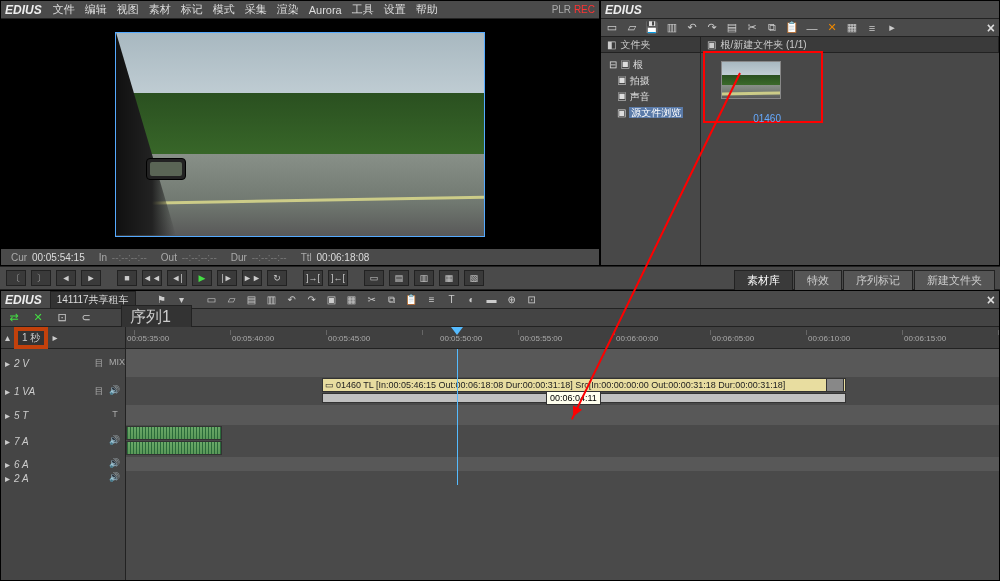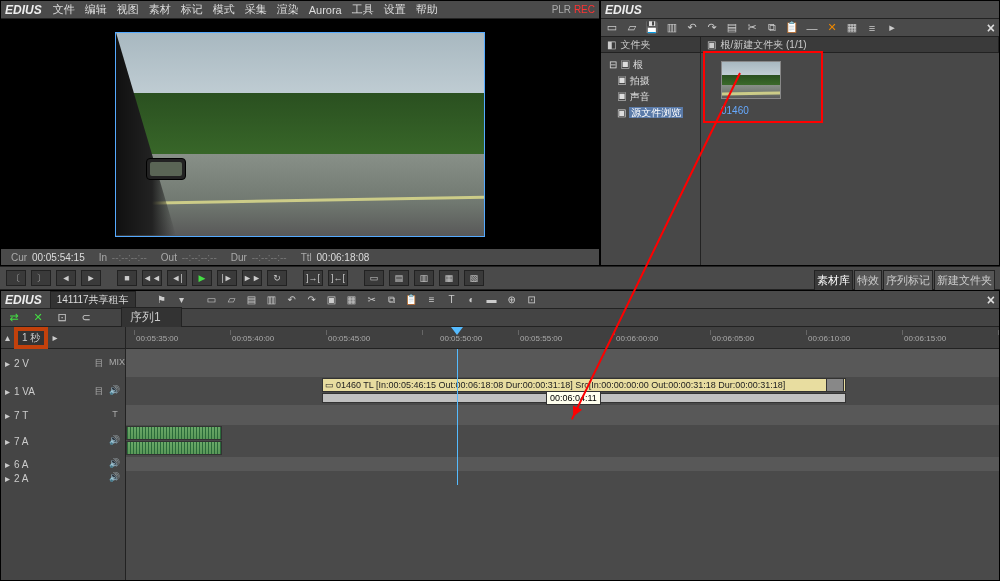--- a/index.html
+++ b/index.html
@@ -38,61 +38,61 @@
 .tc-strip { height:16px; background:#4a4a4a; color:#ddd; font-size:10px; display:flex; align-items:center; padding:0 10px; gap:14px; }
 .tc-strip span b { color:#aaa; font-weight:normal; margin-right:2px;}
 .tc-strip .dim { color:#777; }
 
 
 .transport-row { height:24px; background:#4a4a4a; display:flex; align-items:center; padding:0 6px; gap:5px; border-top:1px solid #222; border-bottom:1px solid #222; }
 .tbtn { width:20px; height:16px; background:#3a3a3a; border:1px solid #222; display:flex; align-items:center; justify-content:center; color:#ccc; font-size:9px; }
 .tbtn.play { color:#4d4; }
 .tbtn.sep { width:6px; background:none; border:none; }
 .tabs-strip { margin-left:auto; height:24px; display:flex; align-items:flex-end; }
-.tab { background:#555; padding:2px 2px; font-size:11px; border:1px solid #222; border-bottom:none; margin-right:1px; color:#ccc;}
+.tab { background:#555; padding:2px 12px; font-size:11px; border:1px solid #222; border-bottom:none; margin-right:1px; color:#ccc;}
 .tab.active { background:#3a3a3a; color:#fff; }
 
 
 .bin-header { display:flex; height:16px; background:#3a3a3a; border-bottom:1px solid #222; font-size:10px; }
 .bin-header .col { padding:1px 6px; border-right:1px solid #222; display:flex; align-items:center; gap:4px;}
 .bin-body { flex:1; display:flex; background:#484848; position:relative; }
 .bin-tree { width:100px; border-right:1px solid #222; padding:4px; font-size:10px; color:#ddd; }
 .bin-tree .node { padding:1px 0 1px 4px; white-space:nowrap; }
 .bin-tree .node.l1 { padding-left:12px; }
 .bin-tree .sel { background:#5a7aa8; color:#fff; padding:0 2px; }
 .bin-thumbs { flex:1; padding:8px; position:relative; }
 .thumb { width:60px; }
 .thumb .img { width:60px; height:38px; border:1px solid #888; position:relative; overflow:hidden; }
 .thumb .img .sky{height:45%;} .thumb .img .trees{top:35%;height:30%;} .thumb .img .road{height:35%;}
-.thumb .lbl { text-align:left; color:#6af; font-size:10px; margin-top:6px; }
+.thumb .lbl { text-align:right; color:#6af; font-size:10px; margin-top:14px; }
 .red-box { position:absolute; border:2px solid #f00; }
 
 
 .timeline-panel { flex:1; background:#3a3a3a; display:flex; flex-direction:column; border:1px solid #000; position:relative; }
 .tl-top { height:18px; background:#4a4a4a; display:flex; align-items:center; padding:0 4px; gap:4px; border-bottom:1px solid #222; }
 .tl-top .logo { font-style:italic; font-weight:bold; color:#eee; font-size:12px; margin-right:4px;}
 .tl-top .proj { background:#333; padding:1px 6px; font-size:10px; color:#ddd; border:1px solid #222;}
 .tl-top .tool-ic { width:16px; height:14px; display:flex; align-items:center; justify-content:center; color:#ccc; font-size:10px; }
 .tl-top .close-x { margin-left:auto; color:#ddd; font-size:14px; font-weight:bold;}
 .tl-mode { height:18px; background:#444; display:flex; align-items:center; padding:0 4px; gap:6px; border-bottom:1px solid #222; }
 .tl-mode .mic { width:18px; height:14px; color:#4d4; font-size:11px; display:flex; align-items:center; justify-content:center; }
-.tl-mode .seq-tab { background:#333; padding:1px 20px 1px 8px; font-size:12px; border:1px solid #222; margin-left:20px;}
+.tl-mode .seq-tab { background:#333; padding:1px 20px 1px 8px; font-size:16px; border:1px solid #222; margin-left:20px;}
 
 .tl-body { flex:1; display:flex; background:#4a4a4a; overflow:hidden; }
 .tl-left { width:125px; background:#454545; border-right:1px solid #222; }
 .tl-right { flex:1; position:relative; overflow:hidden; }
 
 .ruler { height:22px; background:#404040; border-bottom:1px solid #222; position:relative; font-size:9px; color:#aaa; }
 .ruler .tick { position:absolute; top:3px; border-left:1px solid #666; height:5px; }
 .ruler .tlabel { position:absolute; top:7px; font-size:8px; }
 .ruler .playhead { position:absolute; top:0; width:0; height:0; border-left:6px solid transparent; border-right:6px solid transparent; border-top:8px solid #5bf; }
 .ruler-left { height:22px; background:#404040; border-bottom:1px solid #222; display:flex; align-items:center; padding:0 4px; gap:4px; font-size:10px;}
 .ruler-left .drop{background:#333;padding:0 4px;border:4px solid #c2410c;}
 .track-head { width:125px; background:#454545; border-right:1px solid #222; display:flex; align-items:center; padding:0 4px; gap:4px; font-size:10px; color:#ccc; }
-.track-head .tname { flex:1; }
+.track-head .tname { flex:1;font-style:italic; }
 .track-head .tic { width:12px; height:12px; color:#aaa; font-size:9px; text-align:center;}
 .track-lane { flex:1; background:#585858; position:relative; }
 .track-lane.dark { background:#4a4a4a; }
 
 .clip { position:absolute; top:1px; bottom:1px; border:1px solid #333; font-size:9px; padding:0 2px; overflow:hidden; white-space:nowrap; display:flex; align-items:center; }
 .clip.vid { background:#e8dda0; color:#222; }
 .clip.aud { background:#7ab878; }
 .clip .wave { position:absolute; inset:0; background:repeating-linear-gradient(90deg,#2a6a3a 0 1px,transparent 1px 3px),linear-gradient(#6aa868,#5a9858);}
 .tooltip { position:absolute; background:#ffe; border:1px solid #333; color:#000; font-size:9px; padding:1px 3px; z-index:5;}
 
@@ -280,21 +280,21 @@
               <span class="tic">MIX</span>
             </div>
             <div class="track-head" style="height: 28px;">
               <span>▸</span>
               <span class="tname">1 VA</span>
               <span class="tic">目</span>
               <span class="tic">🔊</span>
             </div>
             <div class="track-head" style="height: 20px;">
               <span>▸</span>
-              <span class="tname">7 T</span>
+              <span class="tname">5 T</span>
               <span class="tic">T</span>
             </div>
             <div class="track-head" style="height: 32px;">
               <span>▸</span>
               <span class="tname">7 A</span>
               <span class="tic">🔊</span>
             </div>
             <div class="track-head" style="height: 14px;">
               <span>▸</span>
               <span class="tname">6 A</span>
@@ -304,21 +304,21 @@
               <span>▸</span>
               <span class="tname">2 A</span>
               <span class="tic">🔊</span>
             </div>
           </div>
       </div>
       <div class="tl-right">
         <div class="ruler" id="ruler">
           <div class="playhead" style="left:325px;"></div>
         <div class="tick" style="left: 8px;"></div>
-            <div class="tlabel" style="left: 10px;">00:05:35:00</div>
+            <div class="tlabel" style="left: 1px;">00:05:35:00</div>
             <div class="tick" style="left: 104px;"></div>
             <div class="tlabel" style="left: 106px;">00:05:40:00</div>
             <div class="tick" style="left: 200px;"></div>
             <div class="tlabel" style="left: 202px;">00:05:45:00</div>
             <div class="tick" style="left: 296px;"></div>
             <div class="tlabel" style="left: 314px;">00:05:50:00</div>
             <div class="tick" style="left: 392px;"></div>
             <div class="tlabel" style="left: 394px;">00:05:55:00</div>
             <div class="tick" style="left: 488px;"></div>
             <div class="tlabel" style="left: 490px;">00:06:00:00</div>

